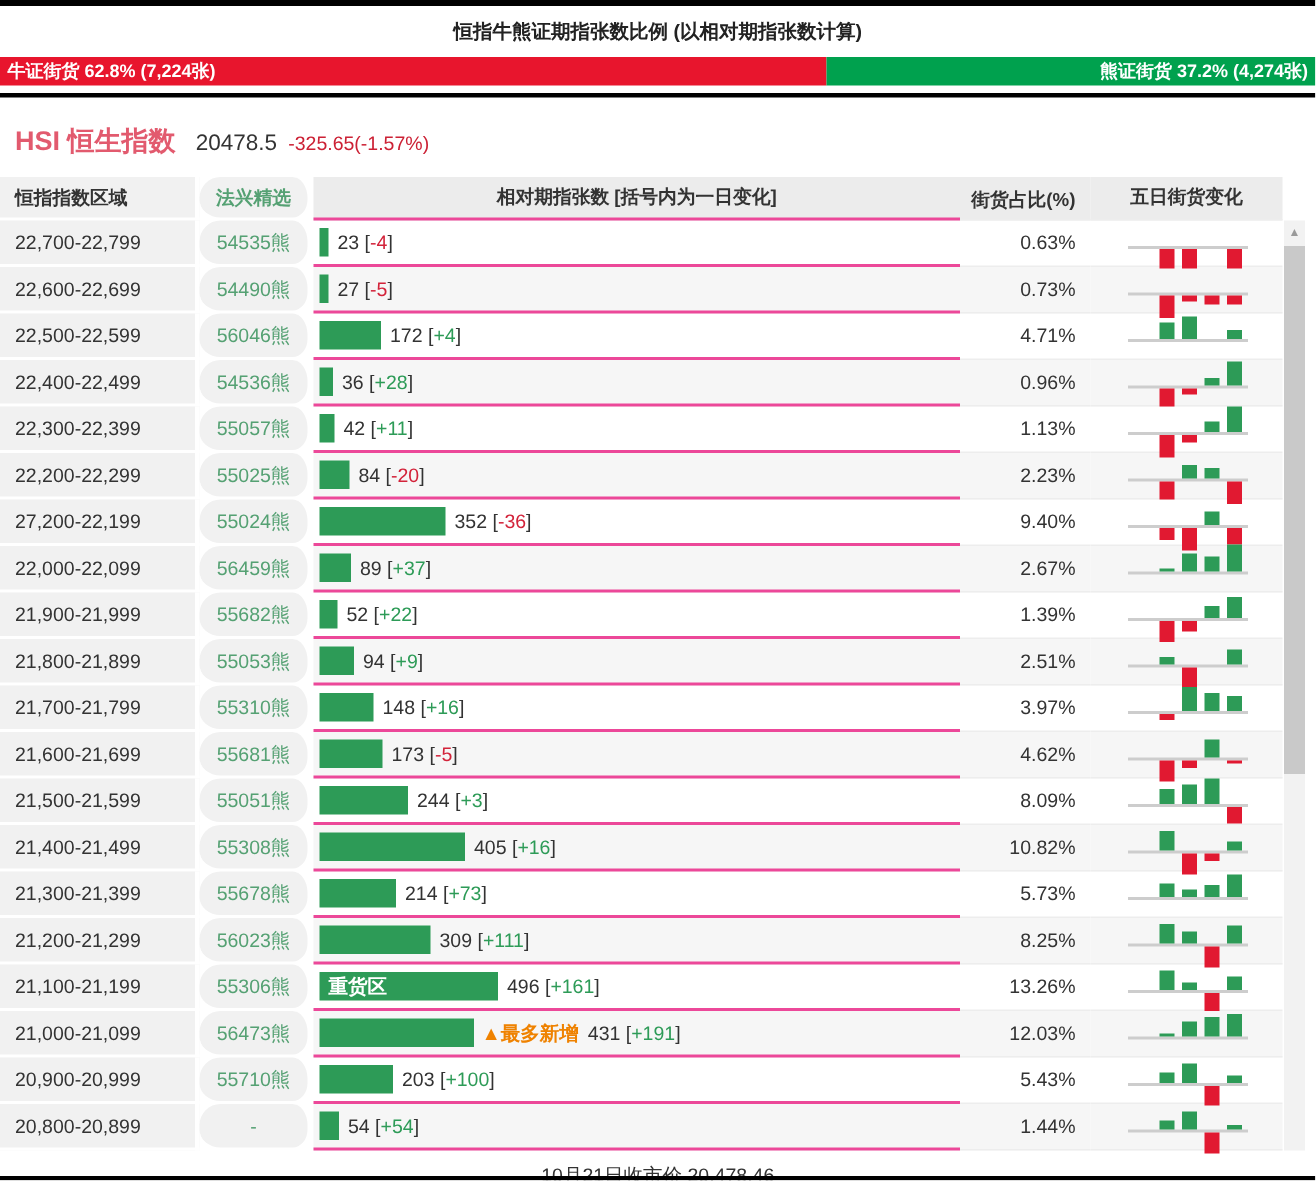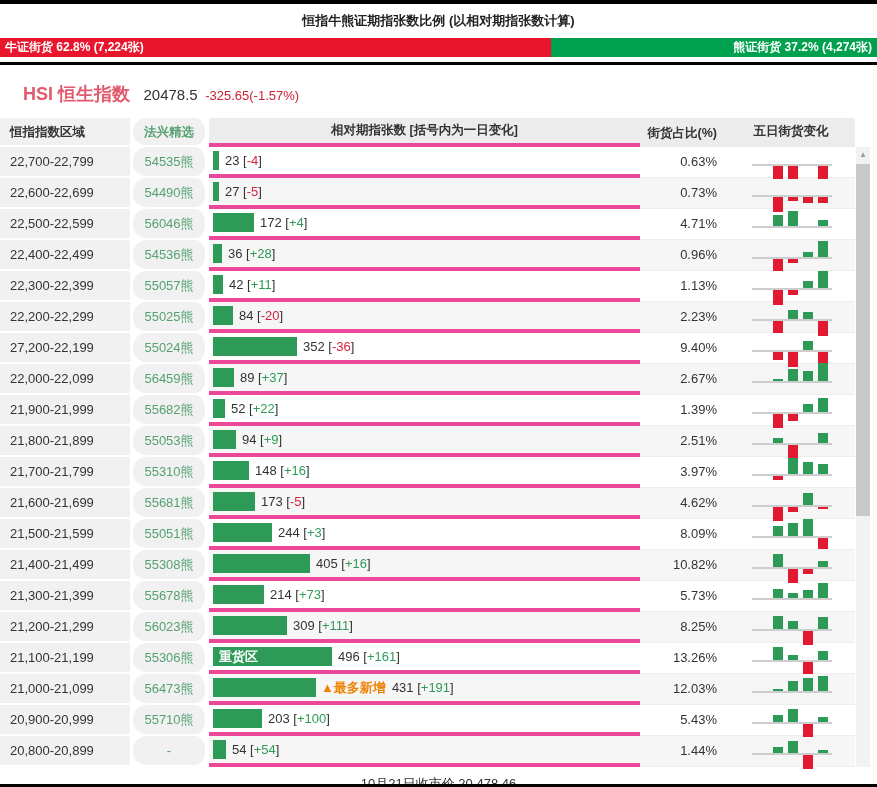--- a/index.html
+++ b/index.html
@@ -6,36 +6,36 @@
   .page { width:877px; height:787px; position:relative; overflow:hidden;
           font-family:"Liberation Sans","DejaVu Sans",sans-serif; background:#fff; }
   .top-black { height:4px; background:#000; }
   .main-title { text-align:center; font-size:13px; font-weight:bold; color:#222; padding:8px 0 8px; }
   .ratio-bar { display:flex; height:19px; }
   .ratio-bull { background:#e8152d; color:#fff; font-size:12px; font-weight:bold; line-height:19px;
                 padding-left:5px; box-sizing:border-box; white-space:nowrap; overflow:hidden; }
   .ratio-bear { background:#00a14e; color:#fff; font-size:12px; font-weight:bold; line-height:19px;
                 flex:1; text-align:right; padding-right:5px; white-space:nowrap; overflow:hidden; }
   .divider { height:3px; background:#000; margin-top:5px; }
-  .hsi { padding:17px 0 12px 10px;margin-left:13px; }
+  .hsi { padding:17px 0 12px 10px; }
   .hsi-name { color:#e25a6e; font-size:18px; font-weight:bold; }
   .hsi-price { font-size:15px; color:#333; margin-left:9px; }
   .hsi-change { font-size:13px; color:#cc2135; margin-left:3px; }
 
   .table { position:relative; }
   .thead { display:flex; height:29px; }
   .th { background:#ececec; font-size:12.5px; font-weight:bold; color:#333; line-height:27px;
         box-sizing:border-box; border-bottom:3px solid #fff; }
   .row { display:flex; height:31px; }
   .cell { box-sizing:border-box; font-size:13px; color:#333; }
   .c-range { width:133px; background:#f1f1f1; border-right:3px solid #fff; border-bottom:2px solid #fff;
              line-height:29px; padding-left:10px; }
   .c-code  { width:76px; background:#f1f1f1; border-right:4px solid #fff; border-bottom:2px solid #fff;
              line-height:29px; text-align:center; color:#55a173;border-radius:14px; }
-  .c-bar   { width:431px; display:flex; align-items:center; border-bottom:4px solid #ec4899; overflow:visible; }
+  .c-bar   { width:431px; display:flex; align-items:center; border-bottom:2px solid #ec4899; overflow:visible; }
   .c-pct   { width:87px; text-align:right; line-height:30px; padding-right:10px; border-bottom:1px solid #ededed; }
   .c-chart { width:128px; position:relative; border-bottom:1px solid #ededed; }
   .row.even .c-bar, .row.even .c-pct, .row.even .c-chart { background:#f6f6f6;text-align:right; }
 
   .bar { height:19px; background:#2d9b57; margin-left:4px; position:relative; flex:none; }
   .bar-tag { position:absolute; left:6px; top:0; line-height:19px; color:#fff; font-weight:bold;
              font-size:13px; white-space:nowrap; }
   .bar-note { color:#ef8200; font-weight:bold; font-size:13px; margin-left:5px; white-space:nowrap; }
   .bar-text { margin-left:6px; white-space:nowrap; font-size:13px; color:#333; }
   .chg.pos { color:#2d9b57; } .chg.neg { color:#d3233a; }

